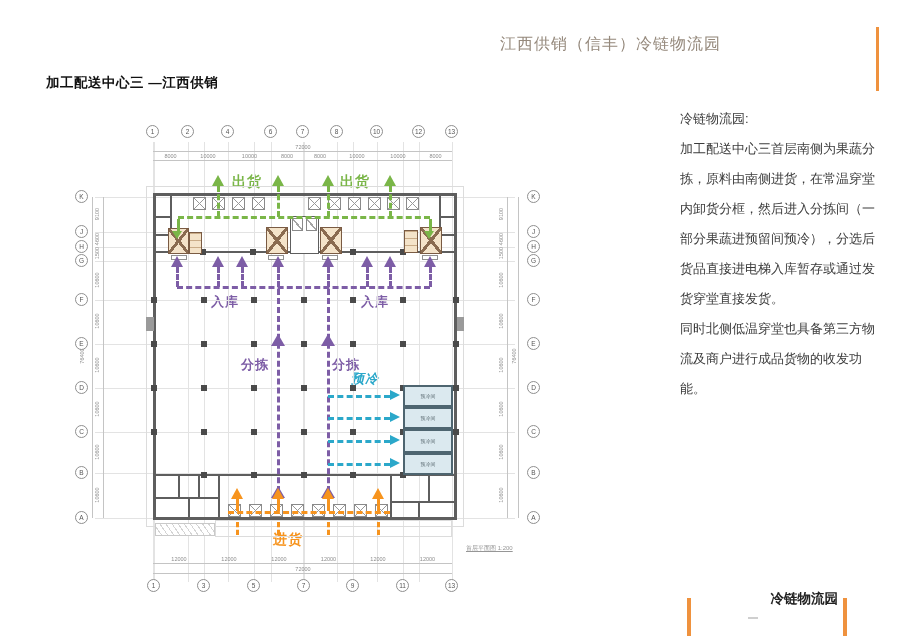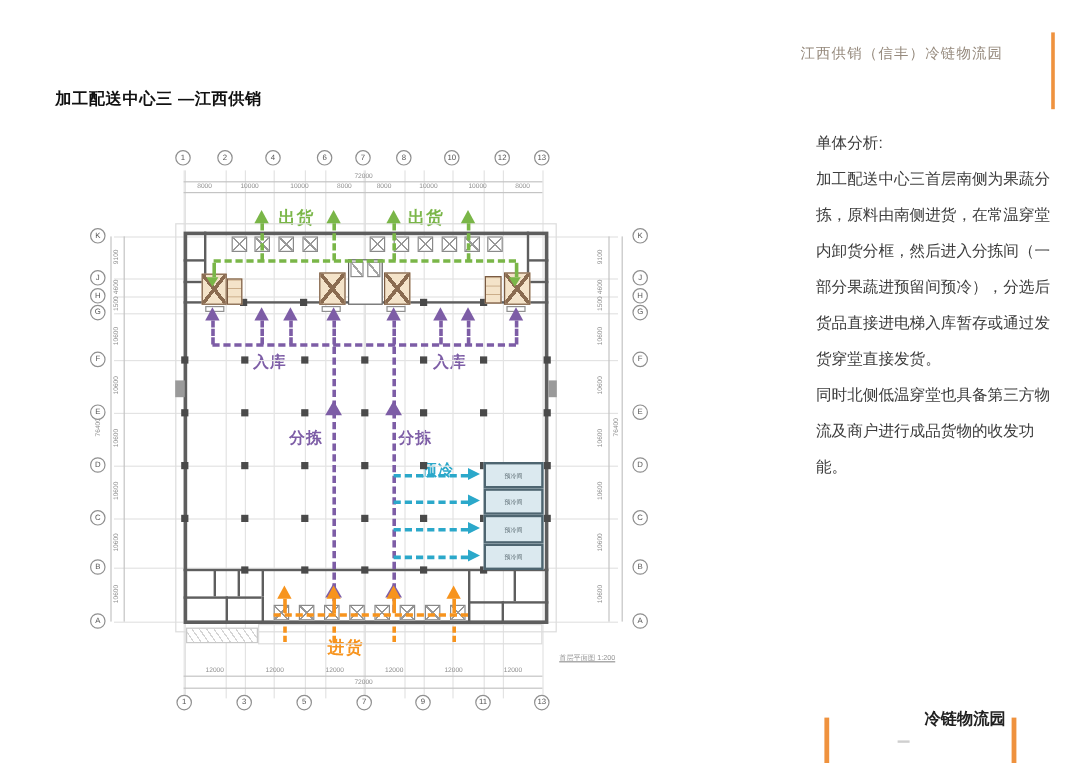--- a/index.html
+++ b/index.html
@@ -1,20 +1,20 @@
 <!DOCTYPE html>
 <html><head>
 <meta charset="utf-8">
 <style>
   html,body{margin:0;padding:0;}
   body{width:900px;height:636px;position:relative;background:#ffffff;overflow:hidden;
        font-family:"Liberation Sans","DejaVu Sans",sans-serif;}
   
-  #doc-title{position:absolute;left:488px;top:33px;width:348px;text-align:right;
-             font-size:12px;line-height:22px;color:#95897c;letter-spacing:1px;}
+  #doc-title{position:absolute;left:500px;top:33px;width:348px;
+             font-size:16px;line-height:22px;color:#95897c;letter-spacing:1px;}
   #accent-bar-top{position:absolute;left:876px;top:27px;width:3px;height:64px;}
   #page-heading{position:absolute;left:46px;top:74px;font-size:13.5px;font-weight:bold;color:#111;margin:0;letter-spacing:0.5px;}
   
   #notes{position:absolute;left:680px;top:104px;width:202px;font-size:13px;line-height:30px;color:#3c3c3c;}
   
   #footer-label{position:absolute;left:690px;top:590px;width:148px;text-align:right;
                 font-size:13.5px;font-weight:bold;color:#222;}
   .vbar{position:absolute;width:3.5px;height:38px;top:598px;}
   #footer-dash{position:absolute;left:748px;top:617px;width:10px;height:2px;background:#cfcfcf;}
   
@@ -55,33 +55,33 @@
 <body>
 
 <div id="doc-title">
   <div>江西供销（信丰）冷链物流园</div>
 </div>
 <div id="accent-bar-top" style="background: rgb(239, 146, 62);"></div>
 
 <h1 id="page-heading">加工配送中心三 —江西供销</h1>
 
 <div id="notes">
-  <div>单体分析:</div>
+  <div>冷链物流园:</div>
   <div>加工配送中心三首层南侧为果蔬分拣，原料由南侧进货，在常温穿堂内卸货分框，然后进入分拣间（一部分果蔬进预留间预冷），分选后货品直接进电梯入库暂存或通过发货穿堂直接发货。</div>
   <div>同时北侧低温穿堂也具备第三方物流及商户进行成品货物的收发功能。</div>
 </div>
 
 <div id="plan">
   <span class="flow f14 fg" style="left: 162px; top: 53px; color: rgb(122, 182, 72);">出货</span>
   <span class="flow f14 fg" style="left: 270px; top: 53px; color: rgb(122, 182, 72);">出货</span>
   <span class="flow f13 fp" style="left: 141px; top: 173px; color: rgb(125, 93, 166);">入库</span>
   <span class="flow f13 fp" style="left: 291px; top: 173px; color: rgb(125, 93, 166);">入库</span>
   <span class="flow f13 fp" style="left: 171px; top: 236px; color: rgb(125, 93, 166);">分拣</span>
   <span class="flow f13 fp" style="left: 262px; top: 236px; color: rgb(125, 93, 166);">分拣</span>
-  <span class="flow f13 fc" style="left: 281px; top: 263px; color: rgb(43, 168, 202);">预冷</span>
+  <span class="flow f13 fc" style="left: 281px; top: 250px; color: rgb(43, 168, 202); font-style: italic;">预冷</span>
   <span class="flow f14 fo" style="left: 203px; top: 411px; color: rgb(247, 148, 30);">进货</span>
   <span class="caption" style="left:396px;top:424px">首层平面图 1:200</span>
 <div class="gl" style="left: 83px; top: 22px; width: 1px; height: 440px;"></div>
     <div class="gl" style="left: 118px; top: 22px; width: 1px; height: 440px;"></div>
     <div class="gl" style="left: 158px; top: 22px; width: 1px; height: 440px;"></div>
     <div class="gl" style="left: 201px; top: 22px; width: 1px; height: 440px;"></div>
     <div class="gl" style="left: 233px; top: 22px; width: 1px; height: 440px;"></div>
     <div class="gl" style="left: 267px; top: 22px; width: 1px; height: 440px;"></div>
     <div class="gl" style="left: 307px; top: 22px; width: 1px; height: 440px;"></div>
     <div class="gl" style="left: 349px; top: 22px; width: 1px; height: 440px;"></div>

